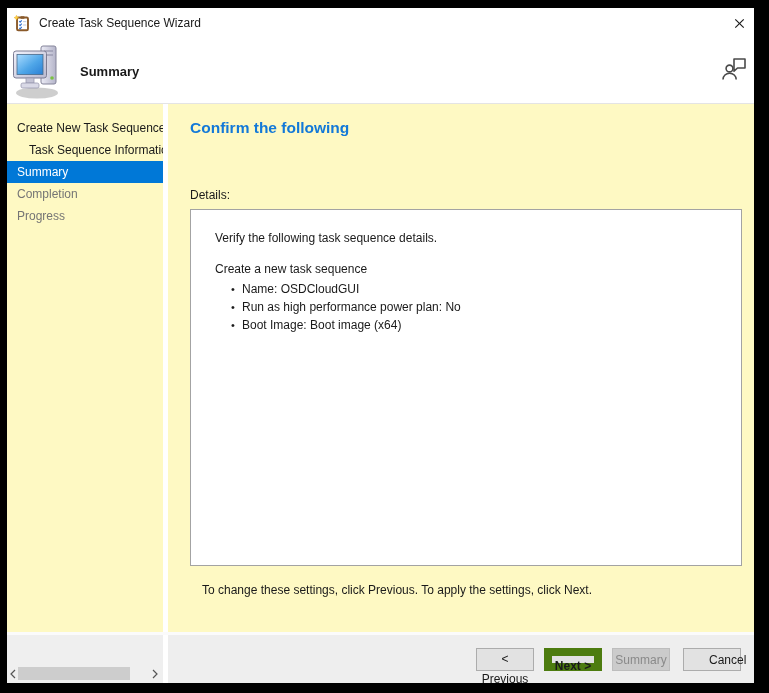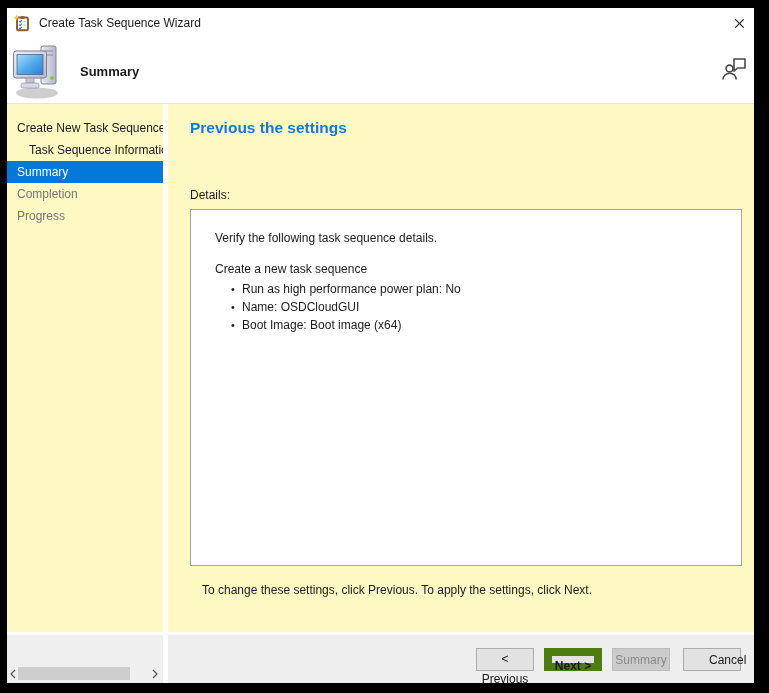--- a/index.html
+++ b/index.html
@@ -138,28 +138,28 @@
     <div class="body">
       <div class="sidebar">
         <div class="nav-item done">Create New Task Sequence</div>
         <div class="nav-item done indent">Task Sequence Information</div>
         <div class="nav-item active">Summary</div>
         <div class="nav-item pending">Completion</div>
         <div class="nav-item pending">Progress</div>
       </div>
       <div class="vdivider"></div>
       <div class="main">
-        <h1 class="page-heading">Previous the settings</h1>
+        <h1 class="page-heading">Confirm the following</h1>
         <p class="details-label">Details:</p>
         <div class="details-box">
           <p class="details-intro">Verify the following task sequence details.</p>
           <p class="details-group">Create a new task sequence</p>
           <ul>
+            <li>Name: OSDCloudGUI</li>
             <li>Run as high performance power plan: No</li>
-            <li>Name: OSDCloudGUI</li>
             <li>Boot Image: Boot image (x64)</li>
           </ul>
         </div>
         <p class="instruction">To change these settings, click Previous. To apply the settings, click Next.</p>
       </div>
     </div>
 
     <div class="footer">
       <div class="footer-left">
         <div class="hscroll">

